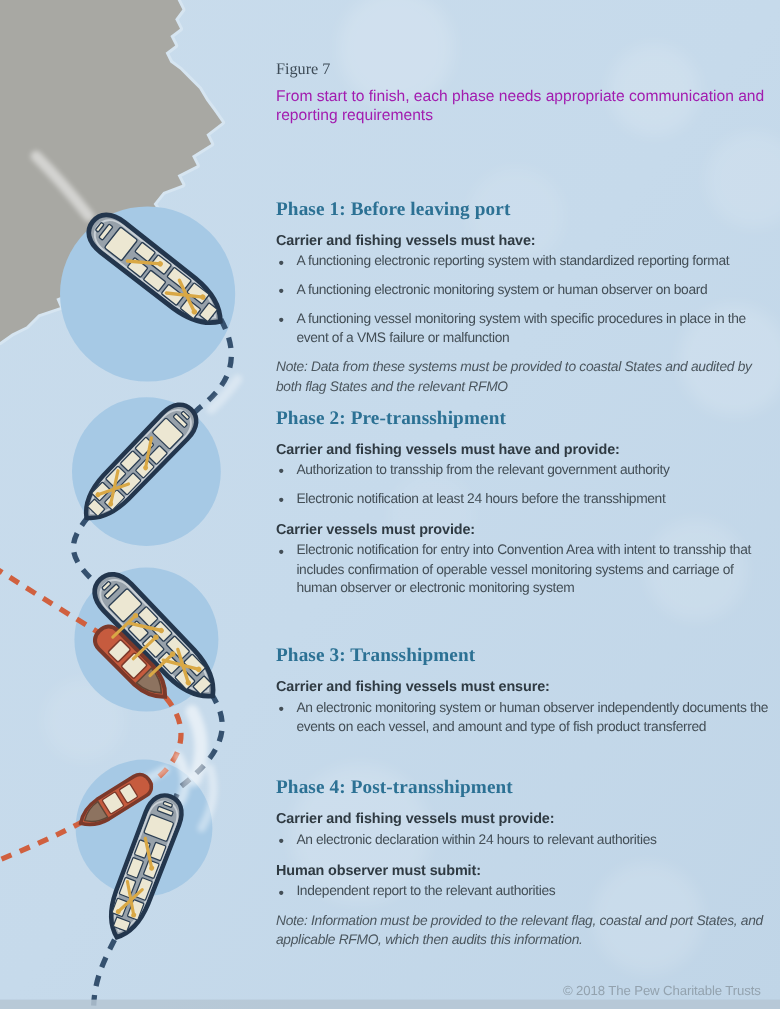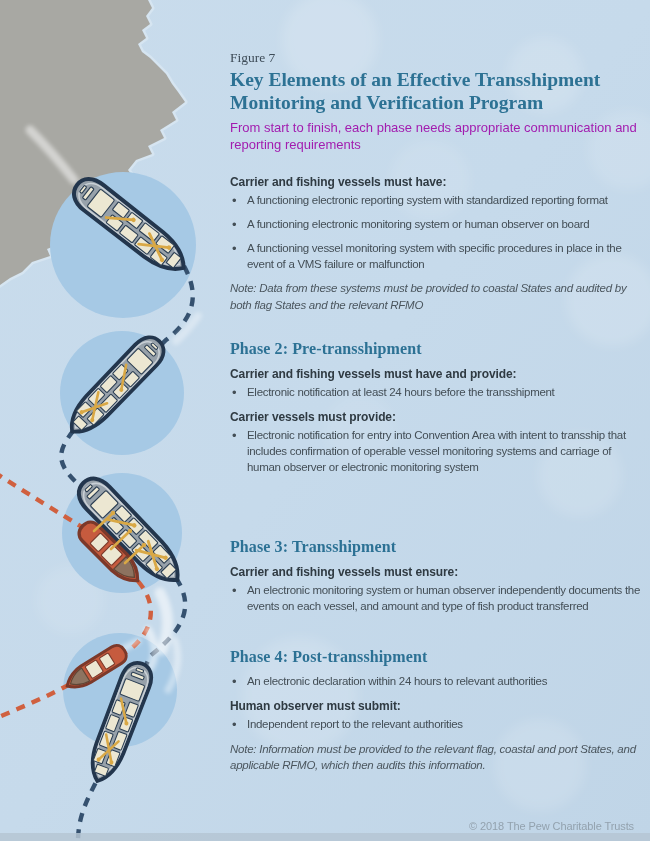--- a/index.html
+++ b/index.html
@@ -125,56 +125,58 @@
       <circle cx="144" cy="545" r="2.2" fill="#d9a845" stroke="none"></circle>
     </g>
     <use href="#fishing" transform="translate(96,668) rotate(238) scale(0.87)"></use>
     <use href="#carrier" transform="translate(120,722) rotate(201) scale(0.93)"></use>
 
     <rect x="0" y="833" width="650" height="8" fill="#b5c6d4" opacity="0.85"></rect>
   </svg>
 
   <div class="textcol" style="top:50px">
     <p class="figure-label">Figure 7</p>
-    <h1 class="title">Key Elements of an Effective Transshipment Monitoring and Verification Program</h1>
     <p class="subtitle">From start to finish, each phase needs appropriate communication and reporting requirements</p>
   </div>
 
   <section class="phase" style="top:166px">
+    <h2>Phase 1: Before leaving port</h2>
     <p class="lead">Carrier and fishing vessels must have:</p>
     <ul class="bullets">
       <li>A functioning electronic reporting system with standardized reporting format</li>
       <li>A functioning electronic monitoring system or human observer on board</li>
       <li>A functioning vessel monitoring system with specific procedures in place in the event of a VMS failure or malfunction</li>
     </ul>
     <p class="note">Note: Data from these systems must be provided to coastal States and audited by both flag States and the relevant RFMO</p>
   </section>
 
   <section class="phase" style="top:340px">
     <h2>Phase 2: Pre-transshipment</h2>
     <p class="lead">Carrier and fishing vessels must have and provide:</p>
     <ul class="bullets">
+      <li>Authorization to transship from the relevant government authority</li>
       <li>Electronic notification at least 24 hours before the transshipment</li>
     </ul>
     <p class="lead">Carrier vessels must provide:</p>
     <ul class="bullets">
       <li>Electronic notification for entry into Convention Area with intent to transship that includes confirmation of operable vessel monitoring systems and carriage of human observer or electronic monitoring system</li>
     </ul>
   </section>
 
   <section class="phase" style="top:538px">
     <h2>Phase 3: Transshipment</h2>
     <p class="lead">Carrier and fishing vessels must ensure:</p>
     <ul class="bullets">
       <li>An electronic monitoring system or human observer independently documents the events on each vessel, and amount and type of fish product transferred</li>
     </ul>
   </section>
 
   <section class="phase" style="top:648px">
     <h2>Phase 4: Post-transshipment</h2>
+    <p class="lead">Carrier and fishing vessels must provide:</p>
     <ul class="bullets">
       <li>An electronic declaration within 24 hours to relevant authorities</li>
     </ul>
     <p class="lead">Human observer must submit:</p>
     <ul class="bullets">
       <li>Independent report to the relevant authorities</li>
     </ul>
     <p class="note">Note: Information must be provided to the relevant flag, coastal and port States, and applicable RFMO, which then audits this information.</p>
   </section>
 

